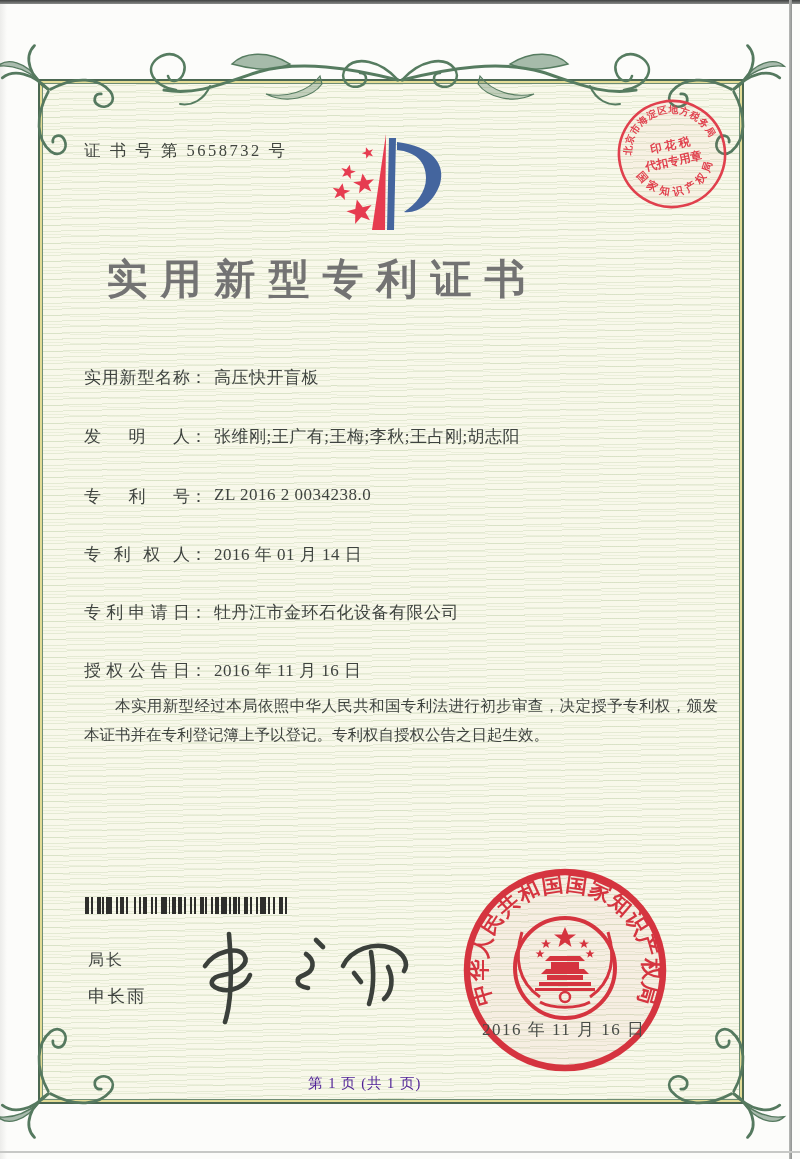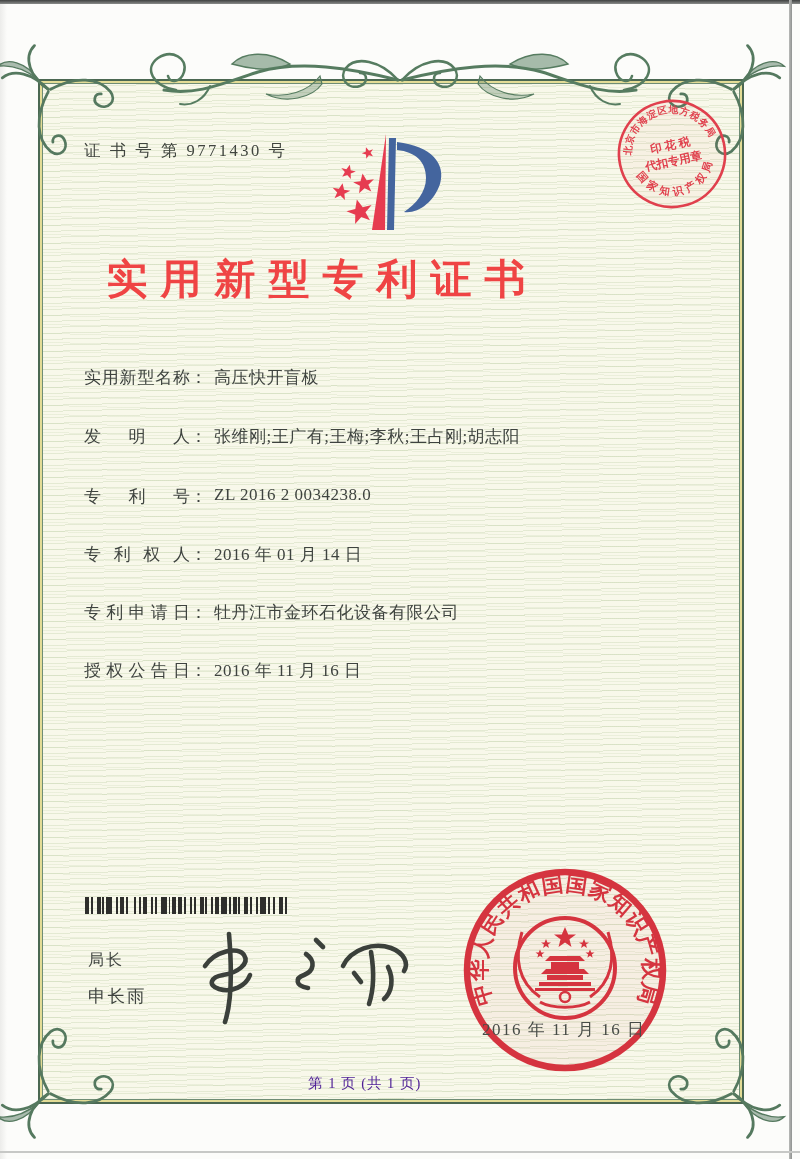--- a/index.html
+++ b/index.html
@@ -23,21 +23,21 @@
     background:
       repeating-linear-gradient(178.5deg, rgba(146,176,116,0.20) 0 1px, rgba(0,0,0,0) 1px 6px),
       repeating-linear-gradient(181.5deg, rgba(146,176,116,0.13) 0 1px, rgba(0,0,0,0) 1px 9px),
       #f8f8ea;
   }
   .ornaments{left:0;top:0;width:800px;height:1159px;pointer-events:none;}
   .cert-number{left:84px;top:140px;font-size:16.5px;letter-spacing:2.5px;color:#40453f;}
   .logo{left:322px;top:126px;width:160px;height:118px;}
   .title{
     left:0;top:252px;width:632px;text-align:center;
-    font-size:41px;font-weight:700;letter-spacing:13px;color:#ef4444;
+    font-size:41px;font-weight:700;letter-spacing:13px;color:#737373;
     text-indent:13px;
   }
   .field{left:84px;height:24px;font-size:17px;white-space:nowrap;}
   .flabel{
     display:inline-block;width:106px;
     text-align:justify;text-align-last:justify;
     -moz-text-align-last:justify;vertical-align:top;font-family:Liberation Serif, serif;
   }
   .fcolon{display:inline-block;vertical-align:top;}
   .fvalue{display:inline-block;padding-left:7px;vertical-align:top;letter-spacing:0.5px;}
@@ -82,21 +82,21 @@
     </g>
   </defs>
   <use href="#scrollHalf" transform="translate(140,46)"></use>
   <use href="#scrollHalf" transform="translate(660,46) scale(-1,1)"></use>
   <use href="#cornerFl" transform="translate(46,87) scale(1.15)"></use>
   <use href="#cornerFl" transform="translate(736,87) scale(-1.15,1.15)"></use>
   <use href="#cornerFl" transform="translate(46,1096) scale(1.15,-1.15)"></use>
   <use href="#cornerFl" transform="translate(736,1096) scale(-1.15,-1.15)"></use>
 </svg>
 
-<div class="abs cert-number">证 书 号 第 9771430 号</div>
+<div class="abs cert-number">证 书 号 第 5658732 号</div>
 
 <svg class="abs logo" viewBox="0 0 160 118">
   <defs>
     <path id="st" d="M0,-10 L2.94,-3.09 10,-3.09 4.05,1.18 5.88,8.09 0,4 -5.88,8.09 -4.05,1.18 -10,-3.09 -2.94,-3.09 Z" fill="#e63c50"></path>
   </defs>
   <path d="M75,16 C110,20 124,38 118,58 C112,76 96,88 82,86 C94,78 104,66 104,52 C104,36 94,26 75,24 Z" fill="#44659e"></path>
   <path d="M67,12 L74,12 L72,104 L65,104 Z" fill="#44659e"></path>
   <path d="M64,8 L63,104 L50,104 Z" fill="#e63c50"></path>
   <use href="#st" transform="translate(38,86) scale(1.3) rotate(-14)"></use>
   <use href="#st" transform="translate(19,66) scale(0.9) rotate(10)"></use>
@@ -136,20 +136,21 @@
   <span class="flabel">专利权人</span><span class="fcolon">：</span><span class="fvalue">2016 年 01 月 14 日</span>
 </div>
 <div class="abs field" style="top:601px">
   <span class="flabel">专利申请日</span><span class="fcolon">：</span><span class="fvalue">牡丹江市金环石化设备有限公司</span>
 </div>
 <div class="abs field" style="top:659px">
   <span class="flabel">授权公告日</span><span class="fcolon">：</span><span class="fvalue">2016 年 11 月 16 日</span>
 </div>
 
 <div class="abs paras">
+  <p>本实用新型经过本局依照中华人民共和国专利法进行初步审查，决定授予专利权，颁发本证书并在专利登记簿上予以登记。专利权自授权公告之日起生效。</p>
 </div>
 
 <div class="abs barcode" id="barcode"><i style="width:3.9047619047619047px;background:#2e2e2c"></i><i style="width:1.9523809523809523px;background:transparent"></i><i style="width:1.9523809523809523px;background:#2e2e2c"></i><i style="width:3.9047619047619047px;background:transparent"></i><i style="width:3.9047619047619047px;background:#2e2e2c"></i><i style="width:1.9523809523809523px;background:transparent"></i><i style="width:1.9523809523809523px;background:#2e2e2c"></i><i style="width:1.9523809523809523px;background:transparent"></i><i style="width:5.857142857142857px;background:#2e2e2c"></i><i style="width:3.9047619047619047px;background:transparent"></i><i style="width:1.9523809523809523px;background:#2e2e2c"></i><i style="width:1.9523809523809523px;background:transparent"></i><i style="width:3.9047619047619047px;background:#2e2e2c"></i><i style="width:1.9523809523809523px;background:transparent"></i><i style="width:1.9523809523809523px;background:#2e2e2c"></i><i style="width:5.857142857142857px;background:transparent"></i><i style="width:1.9523809523809523px;background:#2e2e2c"></i><i style="width:3.9047619047619047px;background:transparent"></i><i style="width:1.9523809523809523px;background:#2e2e2c"></i><i style="width:1.9523809523809523px;background:transparent"></i><i style="width:3.9047619047619047px;background:#2e2e2c"></i><i style="width:3.9047619047619047px;background:transparent"></i><i style="width:1.9523809523809523px;background:#2e2e2c"></i><i style="width:1.9523809523809523px;background:transparent"></i><i style="width:1.9523809523809523px;background:#2e2e2c"></i><i style="width:3.9047619047619047px;background:transparent"></i><i style="width:5.857142857142857px;background:#2e2e2c"></i><i style="width:1.9523809523809523px;background:transparent"></i><i style="width:1.9523809523809523px;background:#2e2e2c"></i><i style="width:1.9523809523809523px;background:transparent"></i><i style="width:3.9047619047619047px;background:#2e2e2c"></i><i style="width:1.9523809523809523px;background:transparent"></i><i style="width:3.9047619047619047px;background:#2e2e2c"></i><i style="width:1.9523809523809523px;background:transparent"></i><i style="width:1.9523809523809523px;background:#2e2e2c"></i><i style="width:3.9047619047619047px;background:transparent"></i><i style="width:1.9523809523809523px;background:#2e2e2c"></i><i style="width:1.9523809523809523px;background:transparent"></i><i style="width:1.9523809523809523px;background:#2e2e2c"></i><i style="width:3.9047619047619047px;background:transparent"></i><i style="width:3.9047619047619047px;background:#2e2e2c"></i><i style="width:1.9523809523809523px;background:transparent"></i><i style="width:1.9523809523809523px;background:#2e2e2c"></i><i style="width:3.9047619047619047px;background:transparent"></i><i style="width:1.9523809523809523px;background:#2e2e2c"></i><i style="width:1.9523809523809523px;background:transparent"></i><i style="width:3.9047619047619047px;background:#2e2e2c"></i><i style="width:1.9523809523809523px;background:transparent"></i><i style="width:5.857142857142857px;background:#2e2e2c"></i><i style="width:1.9523809523809523px;background:transparent"></i><i style="width:1.9523809523809523px;background:#2e2e2c"></i><i style="width:1.9523809523809523px;background:transparent"></i><i style="width:3.9047619047619047px;background:#2e2e2c"></i><i style="width:1.9523809523809523px;background:transparent"></i><i style="width:1.9523809523809523px;background:#2e2e2c"></i><i style="width:3.9047619047619047px;background:transparent"></i><i style="width:3.9047619047619047px;background:#2e2e2c"></i><i style="width:1.9523809523809523px;background:transparent"></i><i style="width:1.9523809523809523px;background:#2e2e2c"></i><i style="width:3.9047619047619047px;background:transparent"></i><i style="width:1.9523809523809523px;background:#2e2e2c"></i><i style="width:1.9523809523809523px;background:transparent"></i><i style="width:5.857142857142857px;background:#2e2e2c"></i><i style="width:1.9523809523809523px;background:transparent"></i><i style="width:1.9523809523809523px;background:#2e2e2c"></i><i style="width:3.9047619047619047px;background:transparent"></i><i style="width:1.9523809523809523px;background:#2e2e2c"></i><i style="width:3.9047619047619047px;background:transparent"></i><i style="width:3.9047619047619047px;background:#2e2e2c"></i><i style="width:1.9523809523809523px;background:transparent"></i><i style="width:1.9523809523809523px;background:#2e2e2c"></i><i style="width:1.9523809523809523px;background:transparent"></i></div>
 
 <div class="abs director-title">局长</div>
 <div class="abs director-name">申长雨</div>
 
 <svg class="abs signature" viewBox="0 0 235 108">
   <g fill="none" stroke="#3b403b" stroke-width="4.6" stroke-linecap="round" stroke-linejoin="round">
     <path d="M44,12 C46,36 48,76 40,100"></path>

